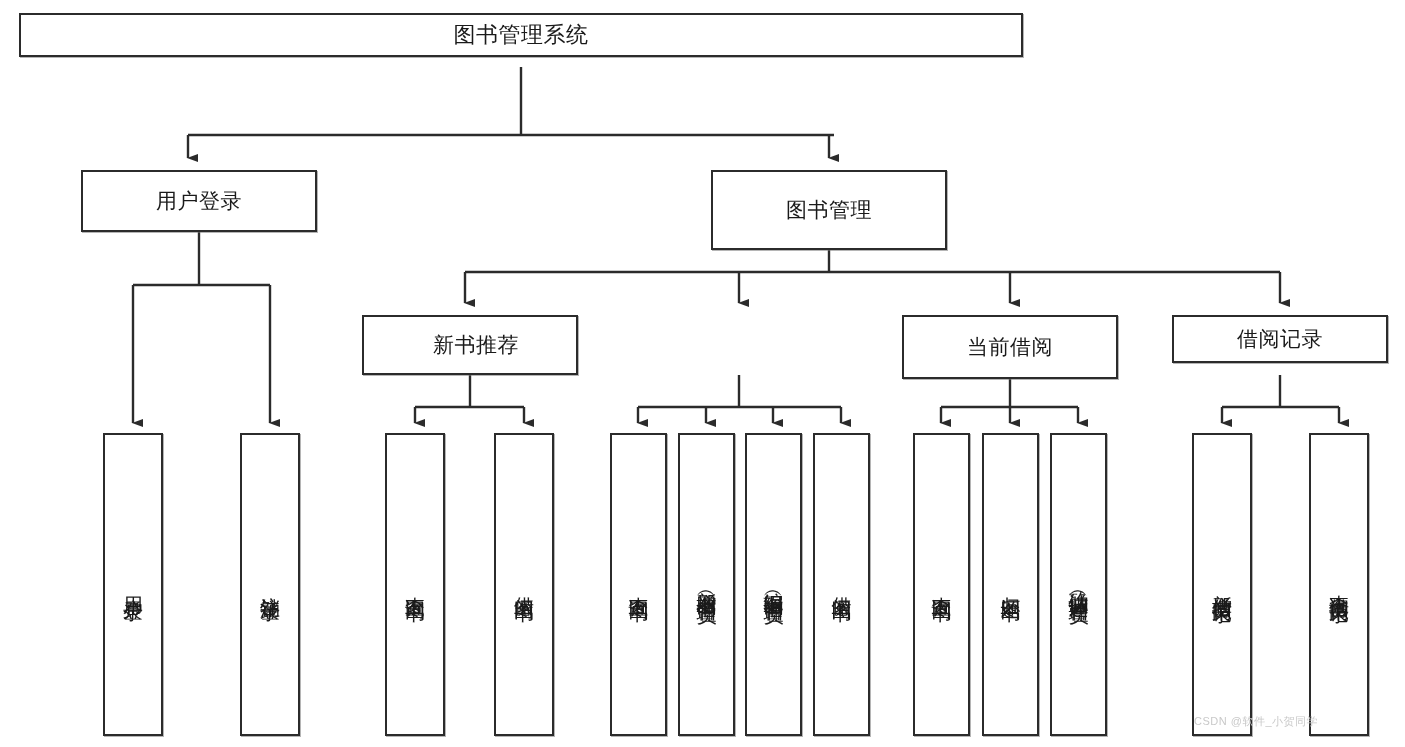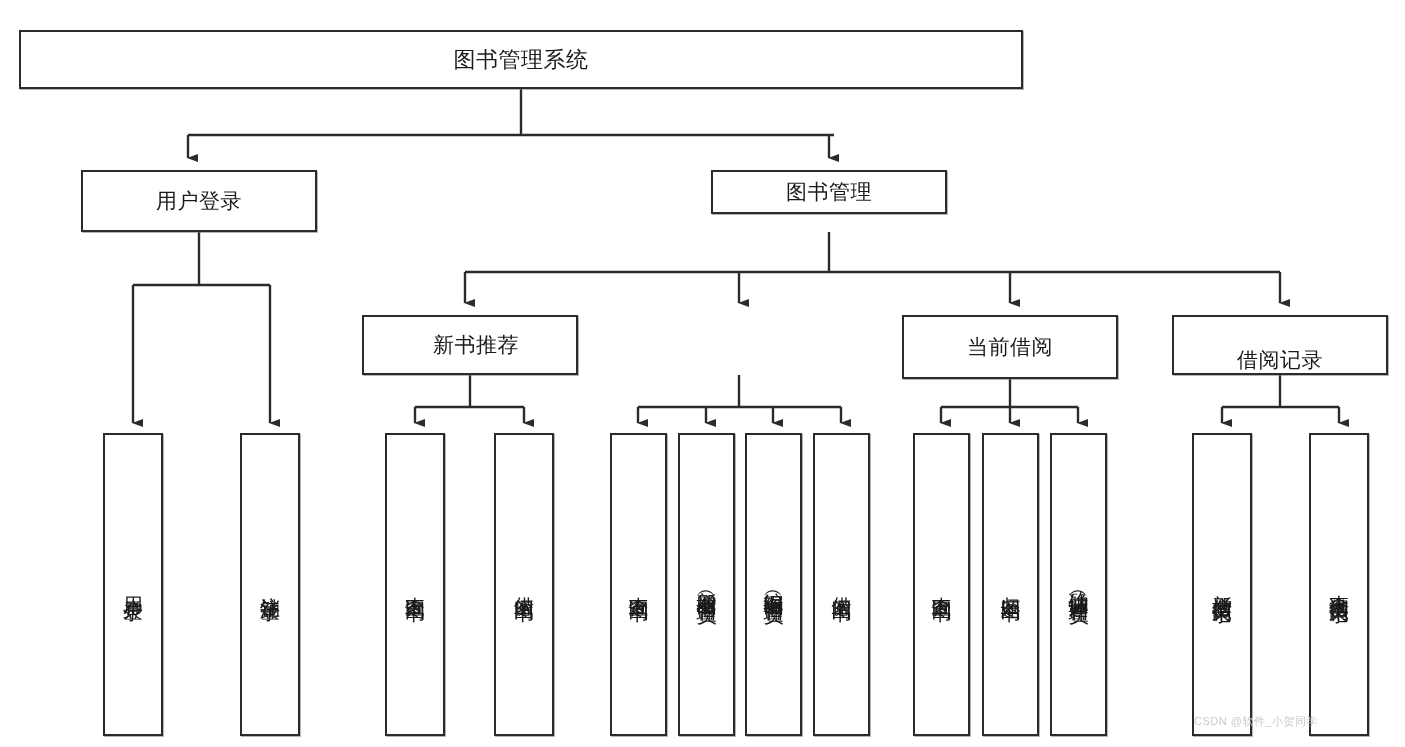--- a/index.html
+++ b/index.html
@@ -119,38 +119,38 @@
       <path d="M1010,407 L1010,423" marker-end="url(#arrow)"></path>
       <path d="M1078,407 L1078,423" marker-end="url(#arrow)"></path>
 
       <path d="M1280,375 L1280,407"></path>
       <path d="M1222,407 L1339,407"></path>
       <path d="M1222,407 L1222,423" marker-end="url(#arrow)"></path>
       <path d="M1339,407 L1339,423" marker-end="url(#arrow)"></path>
     </g>
   </svg>
 
-  <div class="node h root" style="left:19px; top:30px; width:1004px; height:59px;">
+  <div class="node h root" style="left:19px; top:13px; width:1004px; height:44px;">
     <span class="cap">图书管理系统</span>
   </div>
 
   <div class="node h" style="left:81px; top:170px; width:236px; height:62px;">
     <span class="cap">用户登录</span>
   </div>
-  <div class="node h" style="left:711px; top:170px; width:236px; height:44px;">
+  <div class="node h" style="left:711px; top:170px; width:236px; height:80px;">
     <span class="cap">图书管理</span>
   </div>
 
   <div class="node h" style="left:362px; top:315px; width:216px; height:60px;padding-left:12px;">
     <span class="cap">新书推荐</span>
   </div>
   <div class="node h" style="left:902px; top:315px; width:216px; height:64px;">
     <span class="cap">当前借阅</span>
   </div>
-  <div class="node h" style="left:1172px; top:315px; width:216px; height:60px;align-items:flex-end;">
+  <div class="node h" style="left:1172px; top:315px; width:216px; height:48px;">
     <span class="cap">借阅记录</span>
   </div>
 
   <div class="node v" style="left:103px; top:433px; width:60px; height:303px;">
     <span class="cap">用户登录</span>
   </div>
   <div class="node v" style="left:240px; top:433px; width:60px; height:303px;">
     <span class="cap">注销登录</span>
   </div>
 

